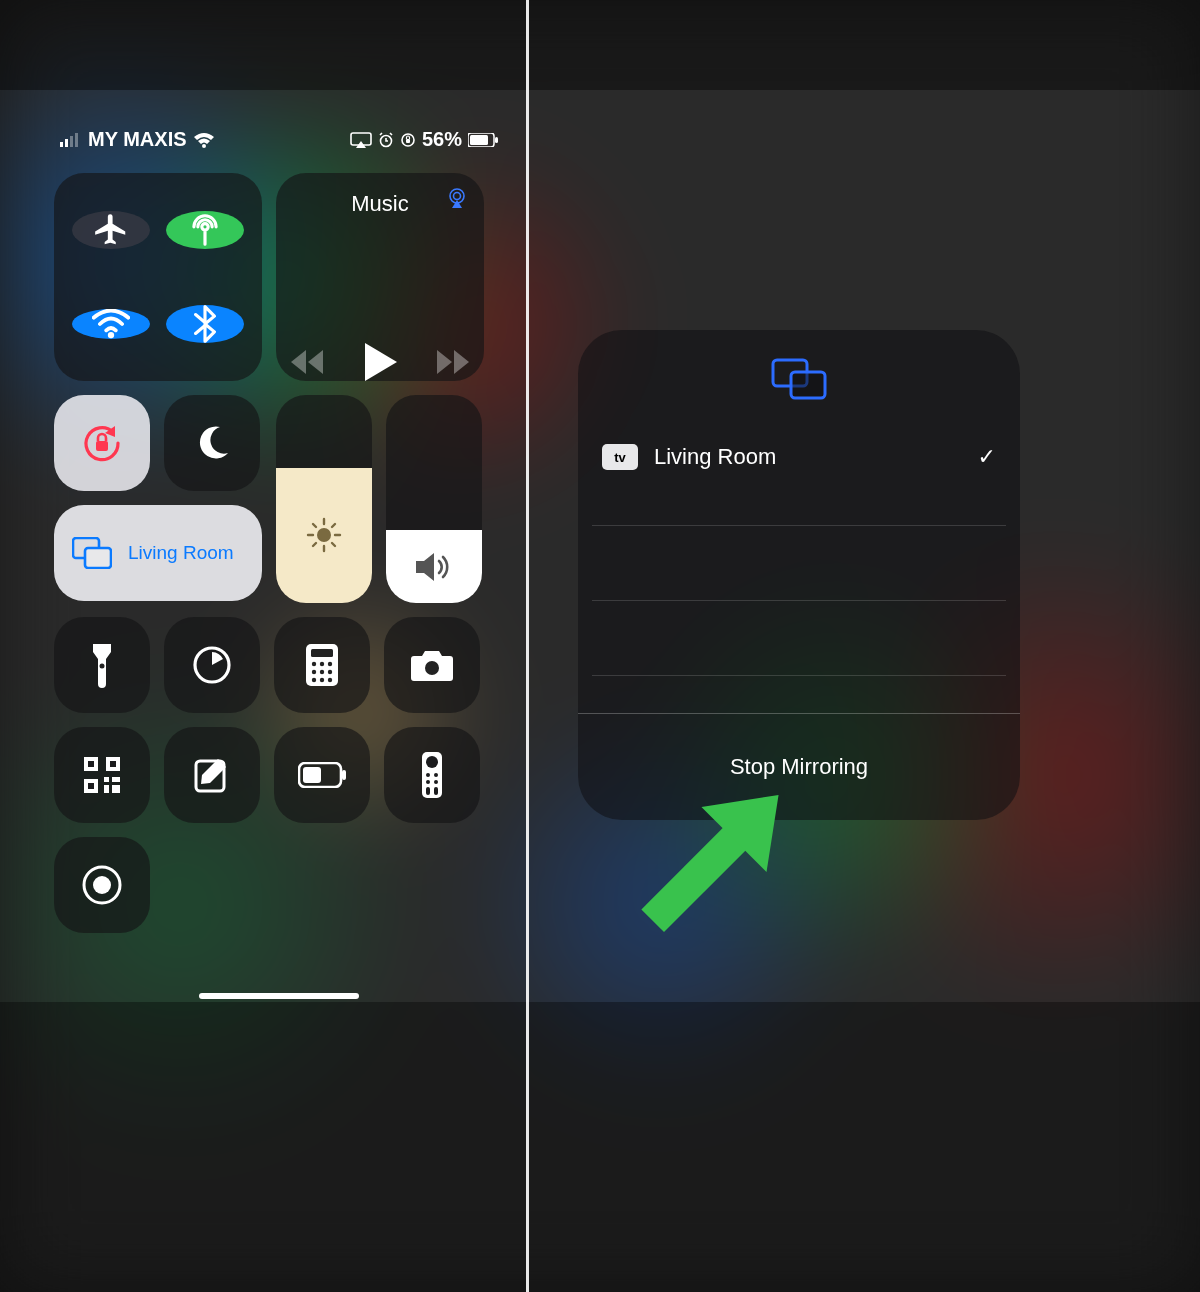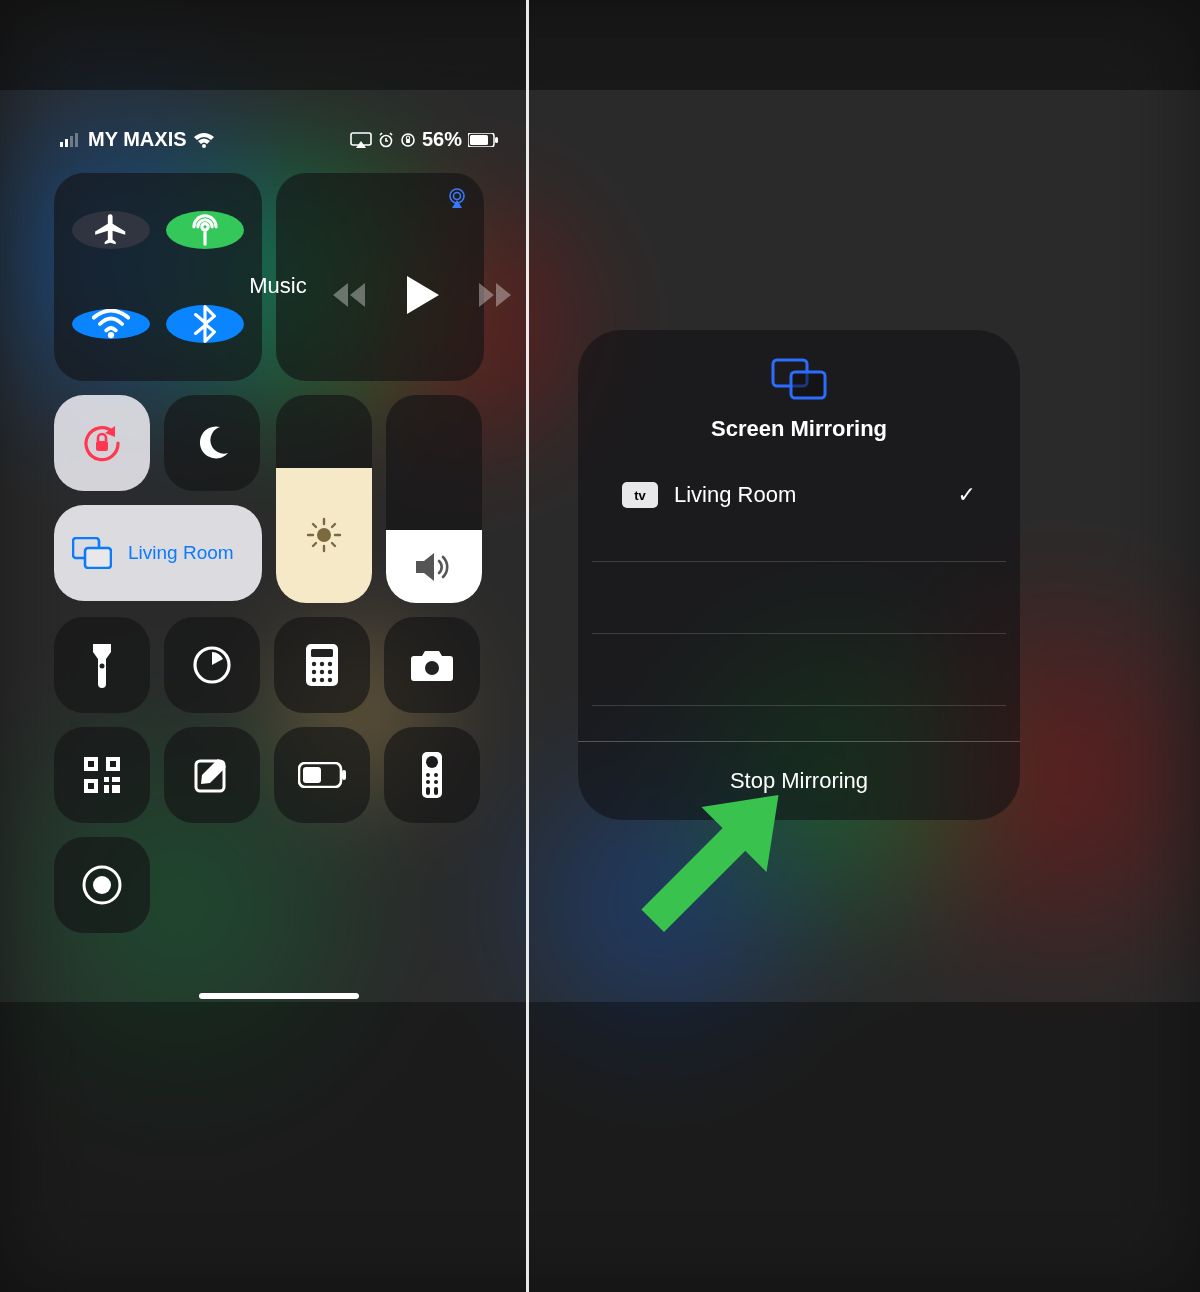--- a/index.html
+++ b/index.html
@@ -58,21 +58,21 @@
     display:flex; align-items:center; justify-content:center;
     position:relative;
   }
   .connectivity { width:208px; height:208px; padding:18px; display:grid; grid-template-columns:1fr 1fr; grid-template-rows:1fr 1fr; gap:16px; }
   .conn-btn {
     border-radius:50%; display:flex; align-items:center; justify-content:center;
   }
   .conn-dark { background: rgba(60,60,70,0.7); }
   .conn-green { background: #34c759; }
   .conn-blue { background: #0a84ff; }
-  .media { width:208px; height:208px; flex-direction:row; gap:26px; padding-top:18px; justify-content:center; }
+  .media { width:208px; height:208px; flex-direction:column; gap:26px; padding-top:18px; justify-content:space-between; }
   .media-title { font-size:22px; font-weight:500; color:#fff; }
   .airplay-badge { position:absolute; top:14px; right:16px; }
   .media-controls { display:flex; gap:40px; align-items:center; margin-top:18px;}
   .square { width:96px; height:96px; }
   .square.light { background: rgba(230,230,235,0.9); }
   .mirror-tile { width:208px; height:96px; background: rgba(235,235,240,0.92); justify-content:flex-start; padding:0 18px; gap:16px; }
   .mirror-label { color:#0a7aff; font-size:19px; font-weight:400; }
   .slider { width:96px; height:208px; border-radius:30px; overflow:hidden; position:relative; background: rgba(20,20,22,0.65);}
   .slider-fill-b { position:absolute; bottom:0; left:0; right:0; height:65%; background:#f5e9c8; display:flex; align-items:center; justify-content:center;}
   .slider-fill-v { position:absolute; bottom:0; left:0; right:0; height:35%; background:#ffffff; display:flex; align-items:center; justify-content:center;}
@@ -87,34 +87,34 @@
     background: rgba(15,15,18,0.55);
     border-radius: 44px;
     color:#fff;
     display:flex; flex-direction:column;
     overflow:hidden;
   }
   .popup-hdr { text-align:center; padding:28px 0 22px; }
   .popup-title { font-size:22px; font-weight:600; margin-top:12px; }
   .dev-row {
     display:flex; align-items:center; gap:16px;
-    padding:18px 44px;
+    padding:18px 24px;
   }
   .atv-badge {
     width:36px; height:26px; border-radius:5px; background:#e8e8ea;
     display:flex; align-items:center; justify-content:center;
     color:#000; font-size:13px; font-weight:700;
   }
   .dev-name { font-size:22px; flex:1; }
   .check { font-size:22px; }
   .ruled { flex:1; display:flex; flex-direction:column; justify-content:space-around; padding:0 14px;}
   .rule { height:1px; background:rgba(255,255,255,0.15); }
   .popup-ftr {
     border-top:1px solid rgba(255,255,255,0.25);
-    text-align:center; padding:26px 0;
+    text-align:center; padding:40px 0;
     font-size:22px;
   }
   
   .arrow {
     position:absolute;
     left:590px; top:752px;
     pointer-events:none;
   }
 </style>
 </head>
@@ -356,21 +356,20 @@
 
   <div class="home-ind"></div>
 </div>
 
 <div class="popup">
   <div class="popup-hdr">
     <svg width="56" height="42" viewBox="0 0 56 42">
         <rect x="2" y="2" width="34" height="26" rx="4" fill="none" stroke="#2c6cff" stroke-width="3"></rect>
         <rect x="20" y="14" width="34" height="26" rx="4" fill="rgba(15,15,18,0.55)" stroke="#2c6cff" stroke-width="3"></rect>
       </svg>
-    <div class="popup-title">Screen Mirroring</div>
   </div>
   <div class="dev-row">
     <div class="atv-badge">
         <span style="font-size:10px;"></span>
         <span>tv</span>
       </div>
     <div class="dev-name">Living Room</div>
     <div class="check">✓</div>
   </div>
   <div class="ruled">

